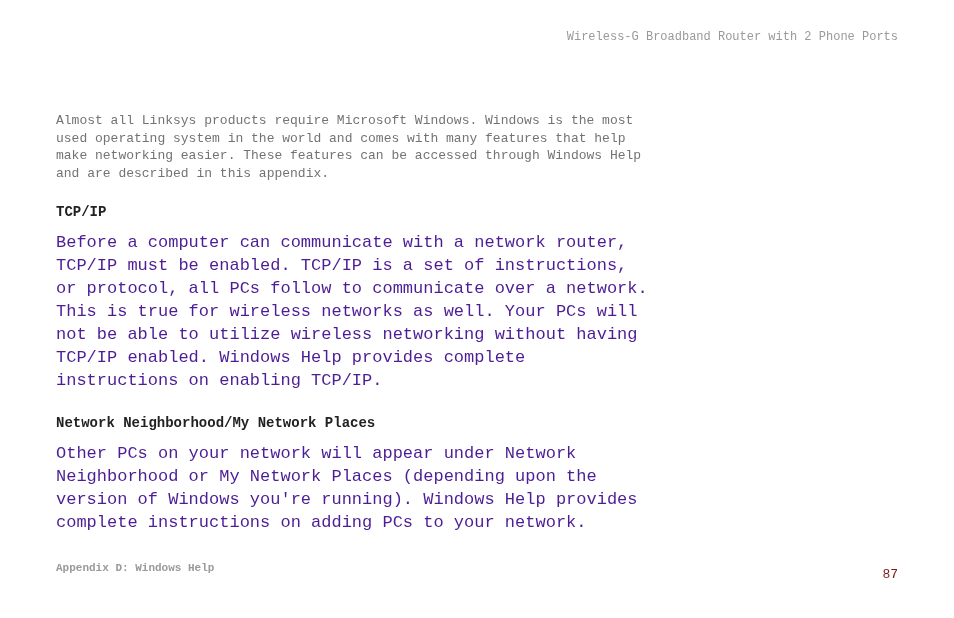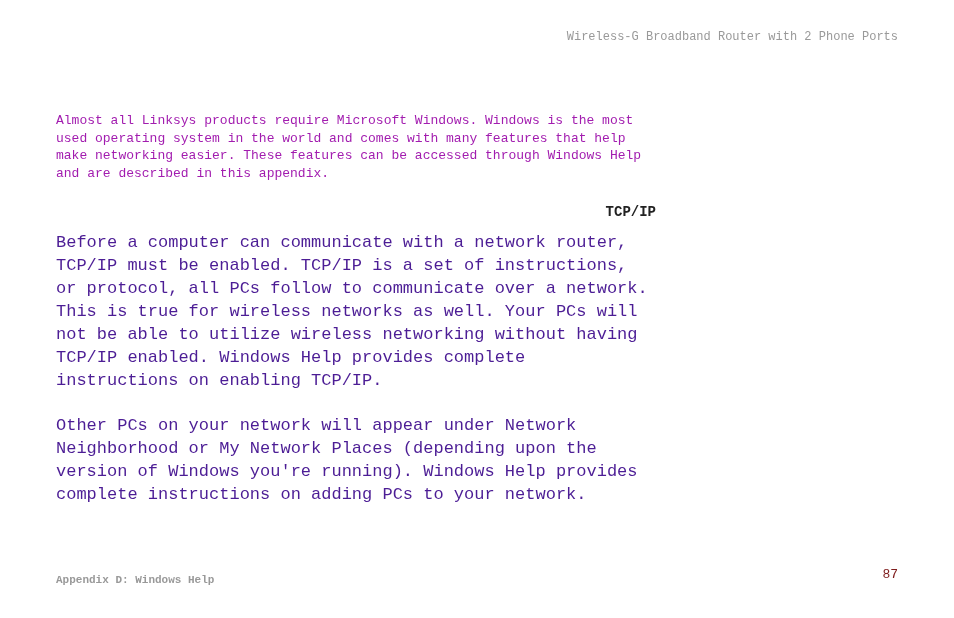--- a/index.html
+++ b/index.html
@@ -26,39 +26,38 @@
     }
     .content {
       position: absolute;
       top: 112px;
       left: 56px;
       width: 600px;
     }
     .intro {
       font-size: 13px;
       line-height: 1.35;
-      color: #a21caf;
+      color: #737373;
       margin-bottom: 22px;
     }
     .section-heading {
       font-size: 14px;
       font-weight: bold;
       color: #222;
       margin-bottom: 12px;
-      text-align: right;
     }
     .section-body {
       font-size: 17px;
       line-height: 1.35;
       color: #4c1d95;
       margin-bottom: 22px;
     }
     .footer-left {
       position: absolute;
-      bottom: 32px;
+      bottom: 44px;
       left: 56px;
       font-size: 11px;
       color: #999;
       font-weight: bold;
       margin-top: 20px;
     }
     .footer-right {
       position: absolute;
       bottom: 36px;
       right: 56px;
@@ -73,17 +72,18 @@
   <span>Wireless-G Broadband Router with 2 Phone Ports</span>
 </div>
 
 <div class="content">
   <p class="intro">Almost all Linksys products require Microsoft Windows. Windows is the most used operating system in the world and comes with many features that help make networking easier. These features can be accessed through Windows Help and are described in this appendix.</p>
 
   <h2 class="section-heading">TCP/IP</h2>
   <p class="section-body">Before a computer can communicate with a network router, TCP/IP must be enabled. TCP/IP is a set of instructions, or protocol, all PCs follow to communicate over a network. This is true for wireless networks as well. Your PCs will not be able to utilize wireless networking without having TCP/IP enabled. Windows Help provides complete instructions on enabling TCP/IP.</p>
 
 
+  <h2 class="section-heading">Network Neighborhood/My Network Places</h2>
   <p class="section-body">Other PCs on your network will appear under Network Neighborhood or My Network Places (depending upon the version of Windows you're running). Windows Help provides complete instructions on adding PCs to your network.</p>
 </div>
 
 <div class="footer-left">Appendix D: Windows Help</div>
 <div class="footer-right">87</div>
 
 </body></html>

